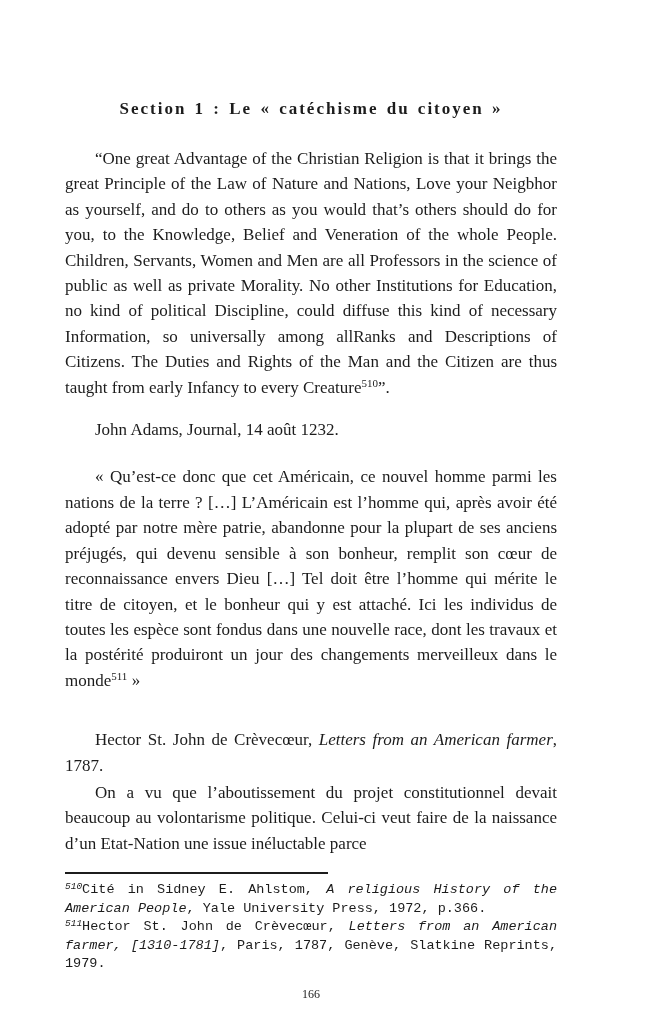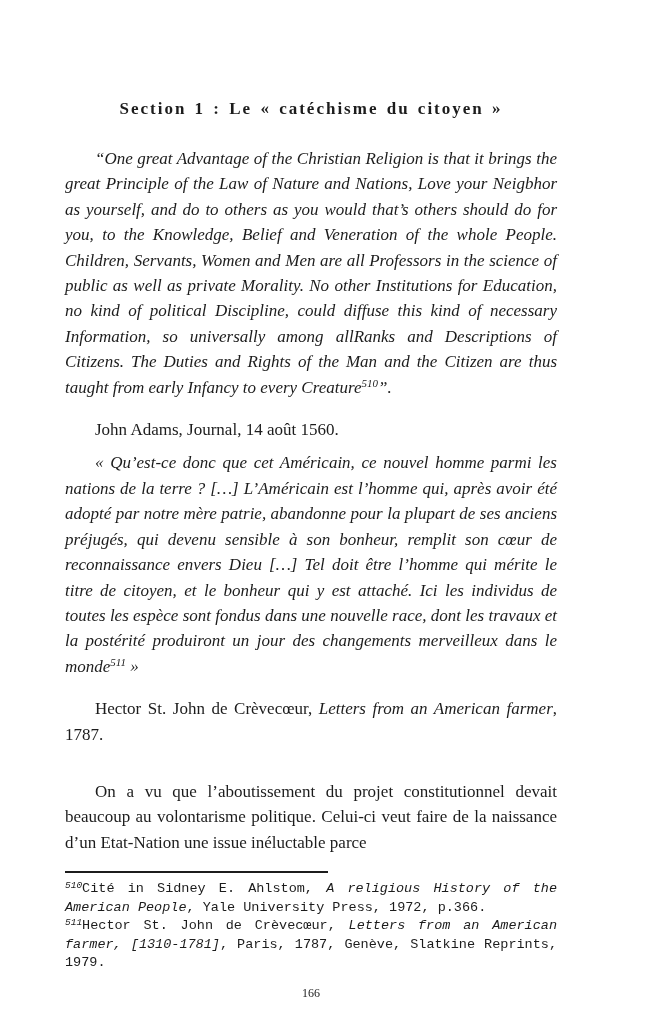--- a/index.html
+++ b/index.html
@@ -29,25 +29,25 @@
     word-spacing: 2px;
   }
   .para {
     font-size: 17px;
     line-height: 25.4px;
     text-align: justify;
     text-indent: 30px;
     margin: 0;
   }
   .it { font-style: italic; }
-  .quote { font-style: italic; }
+  .quote { }
   .attr-adams   { margin-top: 17px; }
-  .quote-crev   { margin-top: 8px; }
-  .attr-crev    { margin-top: 17px; }
-  .body-para    { margin-top: 32px; }
+  .quote-crev   { margin-top: 22px; }
+  .attr-crev    { margin-top: 34px; }
+  .body-para    { margin-top: 2px; }
   sup.ref {
     font-size: 11px;
     line-height: 0;
     vertical-align: 6px;
     letter-spacing: 0;
   }
   .footnote-sep {
     width: 263px;
     height: 0;
     border-top: 2px solid #1c1c1c;
@@ -74,21 +74,21 @@
 </style>
 </head>
 <body>
 
 <div class="page">
 
   <h1 class="section-title">Section 1 : Le « catéchisme du citoyen »</h1>
 
   <p class="para quote quote-adams"><span>“One great Advantage of the Christian Religion is that it brings the great Principle of the Law of Nature and Nations, Love your Neigbhor as yourself, and do to others as you would that’s others should do for you, to the Knowledge, Belief and Veneration of the whole People. Children, Servants, Women and Men are all Professors in the science of public as well as private Morality. No other Institutions for Education, no kind of political Discipline, could diffuse this kind of necessary Information, so universally among allRanks and Descriptions of Citizens. The Duties and Rights of the Man and the Citizen are thus taught from early Infancy to every Creature</span><sup class="ref">510</sup><span>”.</span></p>
 
-  <p class="para attr-adams">John Adams, Journal, 14 août 1560.</p>
+  <p class="para attr-adams">John Adams, Journal, 14 août 1232.</p>
 
   <p class="para quote quote-crev"><span>« Qu’est-ce donc que cet Américain, ce nouvel homme parmi les nations de la terre ? […] L’Américain est l’homme qui, après avoir été adopté par notre mère patrie, abandonne pour la plupart de ses anciens préjugés, qui devenu sensible à son bonheur, remplit son cœur de reconnaissance envers Dieu […] Tel doit être l’homme qui mérite le titre de citoyen, et le bonheur qui y est attaché. Ici les individus de toutes les espèce sont fondus dans une nouvelle race, dont les travaux et la postérité produiront un jour des changements merveilleux dans le monde</span><sup class="ref">511</sup><span> »</span></p>
 
   <p class="para attr-crev"><span>Hector St. John de Crèvecœur, </span><span class="it">Letters from an American farmer</span><span>, 1787.</span></p>
 
   <p class="para body-para">On a vu que l’aboutissement du projet constitutionnel devait beaucoup au volontarisme politique. Celui-ci veut faire de la naissance d’un Etat-Nation une issue inéluctable parce</p>
 
   <div class="footnote-sep"></div>
 
   <div class="footnotes">

